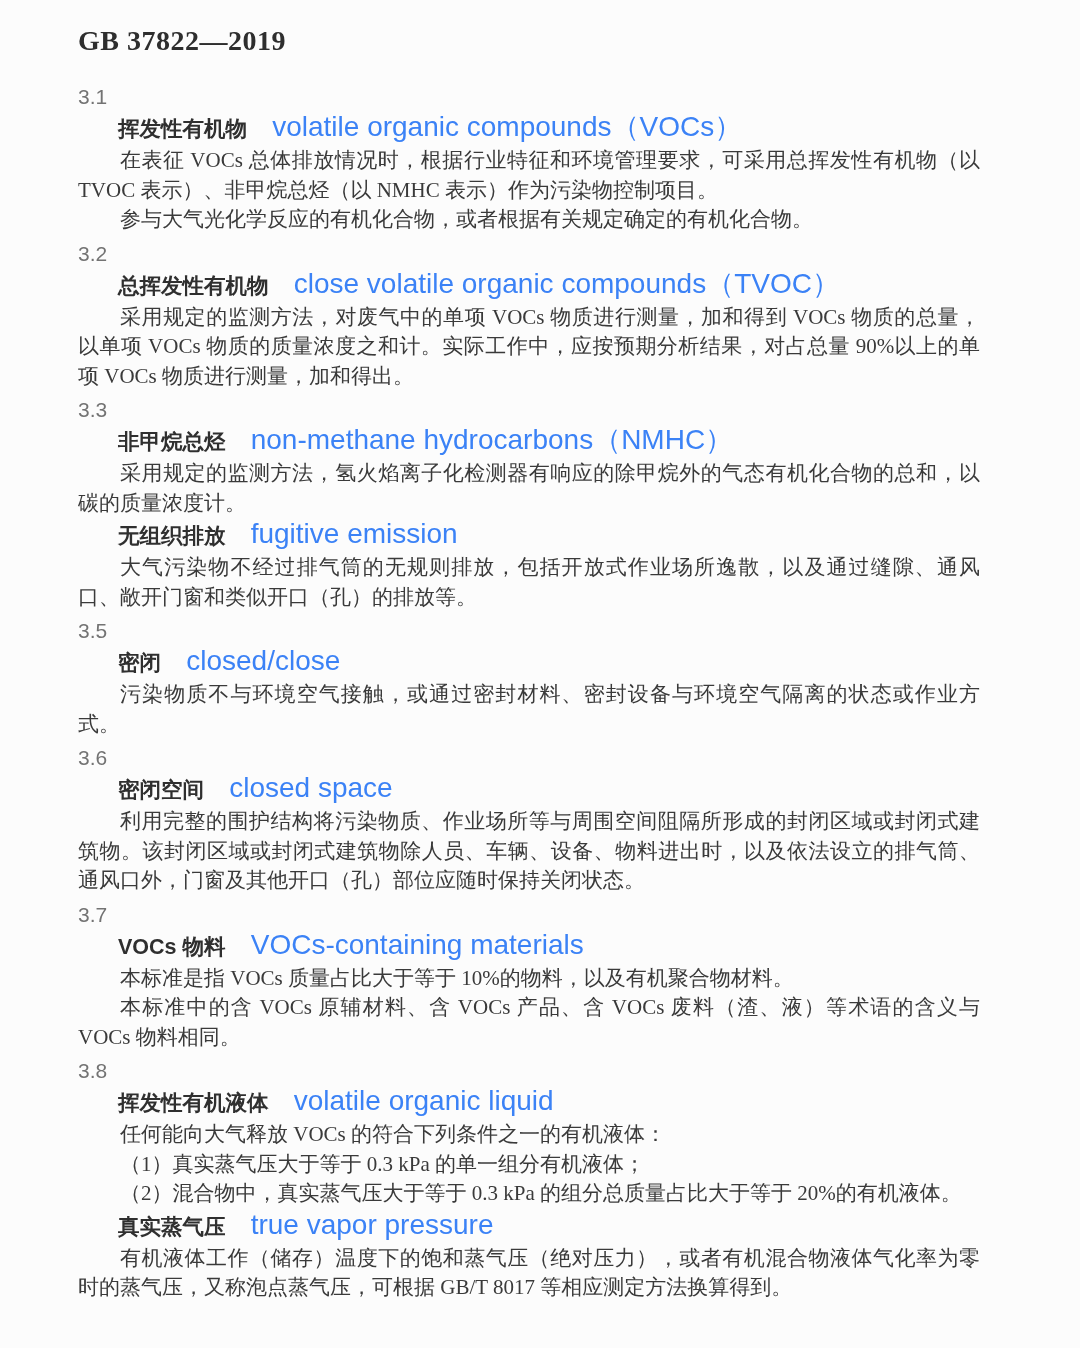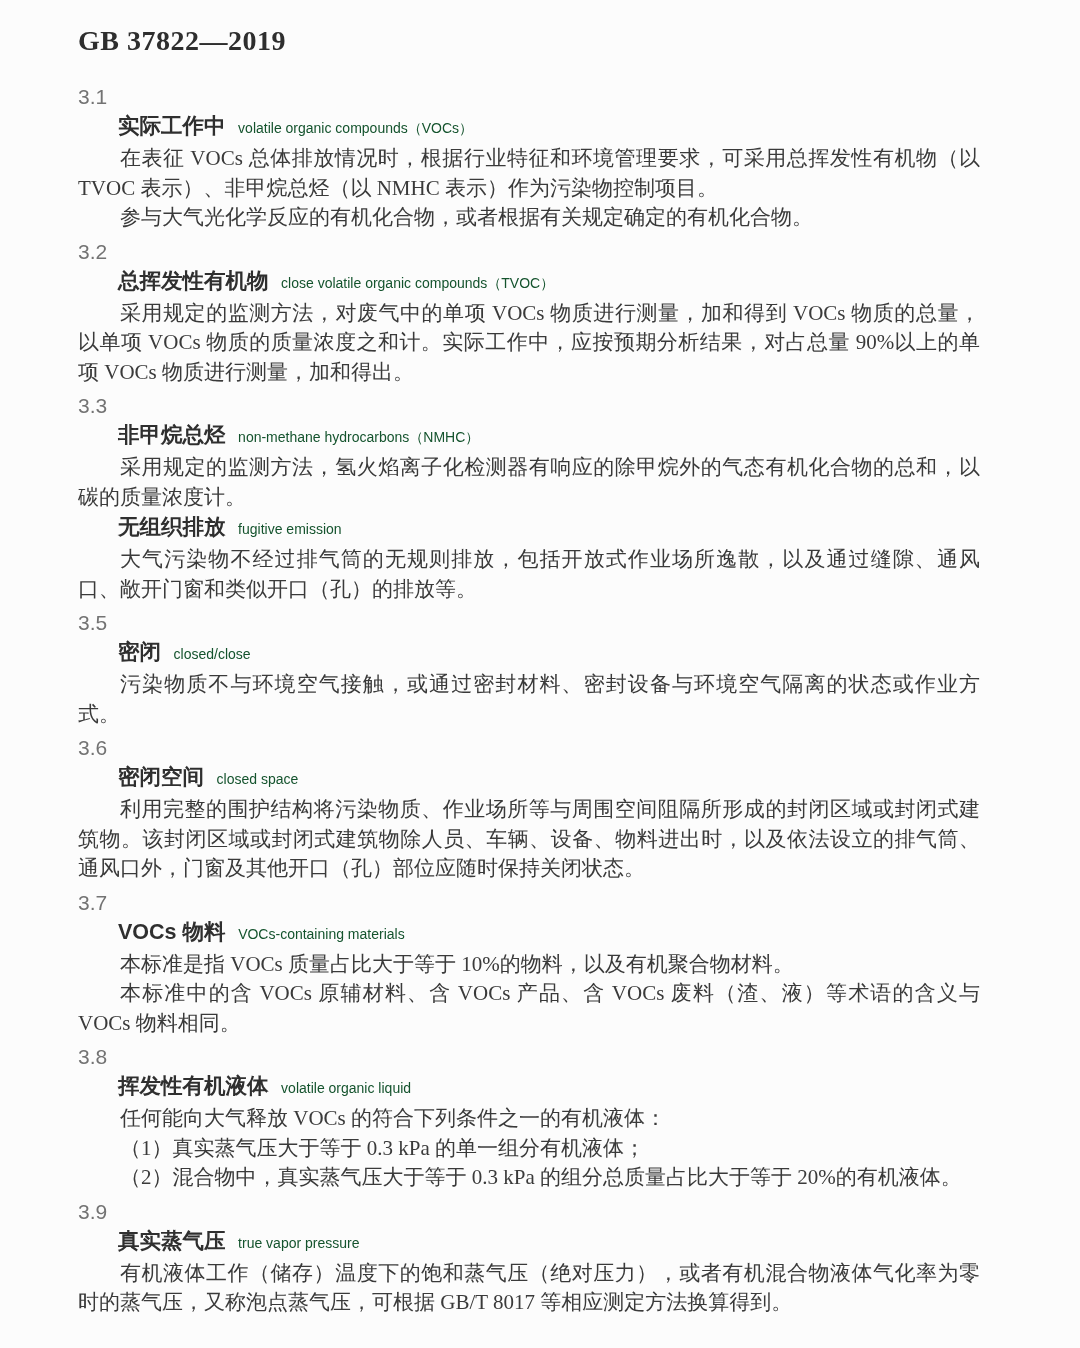--- a/index.html
+++ b/index.html
@@ -44,43 +44,43 @@
   }
   .term-zh {
     font-family: "Liberation Sans", "DejaVu Sans", sans-serif;
     font-weight: bold;
     font-size: 21.5px;
     color: #2f2f2f;
   }
   .term-en {
     font-family: "Liberation Sans", "DejaVu Sans", sans-serif;
     font-weight: normal;
-    font-size: 14px;
+    font-size: 28px;
     margin-left: 0.9em;
-    color: #14532d;
+    color: #3b82f6;
   }
   .body-para {
     margin: 0;
     font-size: 21px;
     line-height: 29.5px;
     text-align: justify;
     text-indent: 2em;
     color: #3a3a3a;
   }
 </style>
 </head>
 <body>
 
 <div id="page">
   <h1 class="std-header">GB 37822—2019</h1>
   <main id="sections">
   <section class="clause">
     <div class="clause-num">3.1</div>
     <div class="term-line">
-      <span class="term-zh">实际工作中</span><span class="term-en">volatile organic compounds（VOCs）</span>
+      <span class="term-zh">挥发性有机物</span><span class="term-en">volatile organic compounds（VOCs）</span>
     </div>
   <p class="body-para">在表征 VOCs 总体排放情况时，根据行业特征和环境管理要求，可采用总挥发性有机物（以 TVOC 表示）、非甲烷总烃（以 NMHC 表示）作为污染物控制项目。</p>
         <p class="body-para">参与大气光化学反应的有机化合物，或者根据有关规定确定的有机化合物。</p>
       </section>
 
   <section class="clause">
     <div class="clause-num">3.2</div>
     <div class="term-line">
       <span class="term-zh">总挥发性有机物</span><span class="term-en">close volatile organic compounds（TVOC）</span>
     </div>
@@ -131,20 +131,19 @@
     <div class="clause-num">3.8</div>
     <div class="term-line">
       <span class="term-zh">挥发性有机液体</span><span class="term-en">volatile organic liquid</span>
     </div>
   <p class="body-para">任何能向大气释放 VOCs 的符合下列条件之一的有机液体：</p>
         <p class="body-para">（1）真实蒸气压大于等于 0.3 kPa 的单一组分有机液体；</p>
         <p class="body-para">（2）混合物中，真实蒸气压大于等于 0.3 kPa 的组分总质量占比大于等于 20%的有机液体。</p>
       </section>
 
   <section class="clause">
-    <div class="clause-num">3.9</div>
     <div class="term-line">
       <span class="term-zh">真实蒸气压</span><span class="term-en">true vapor pressure</span>
     </div>
   <p class="body-para">有机液体工作（储存）温度下的饱和蒸气压（绝对压力），或者有机混合物液体气化率为零时的蒸气压，又称泡点蒸气压，可根据 GB/T 8017 等相应测定方法换算得到。</p>
       </section>
 </main>
 </div>
 
 </body></html>

